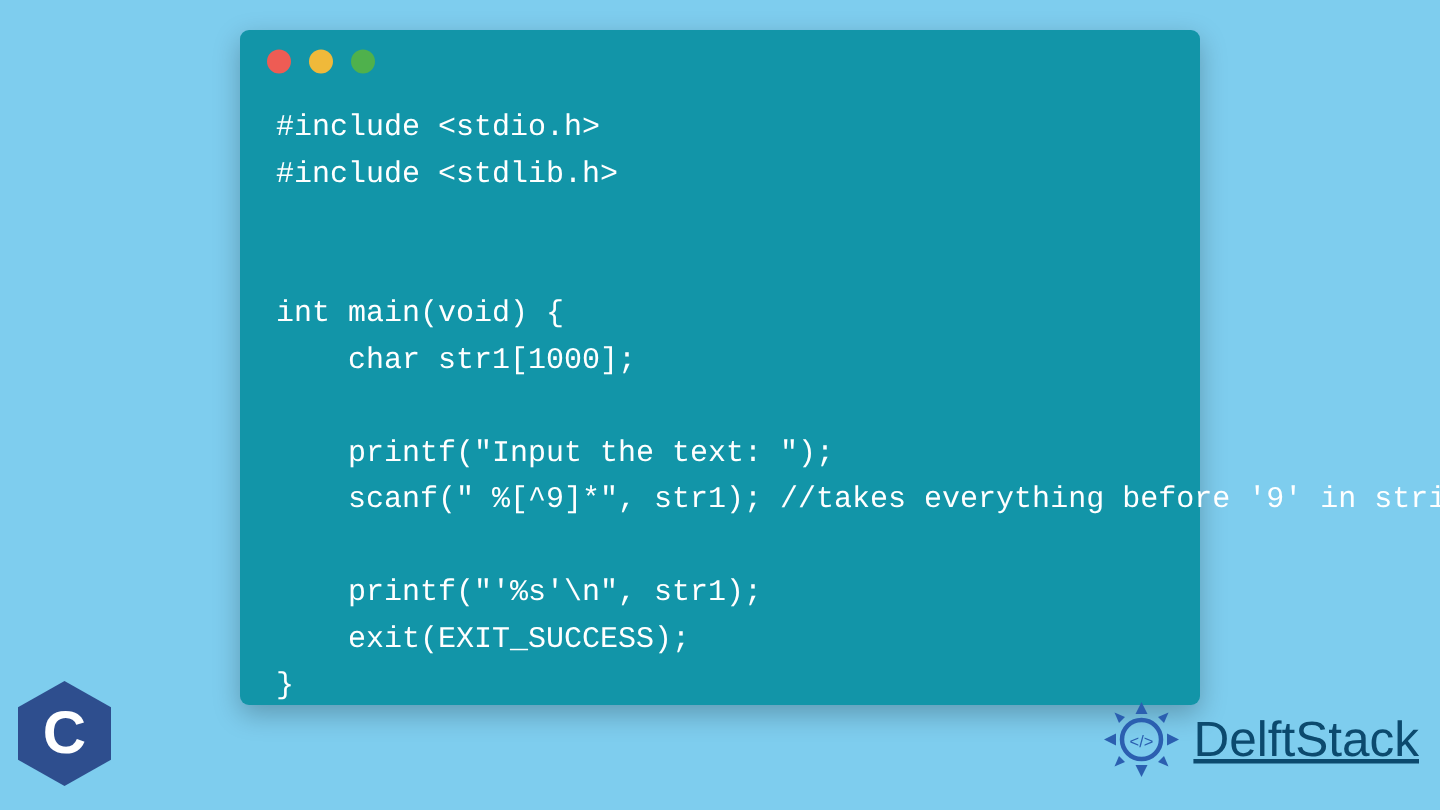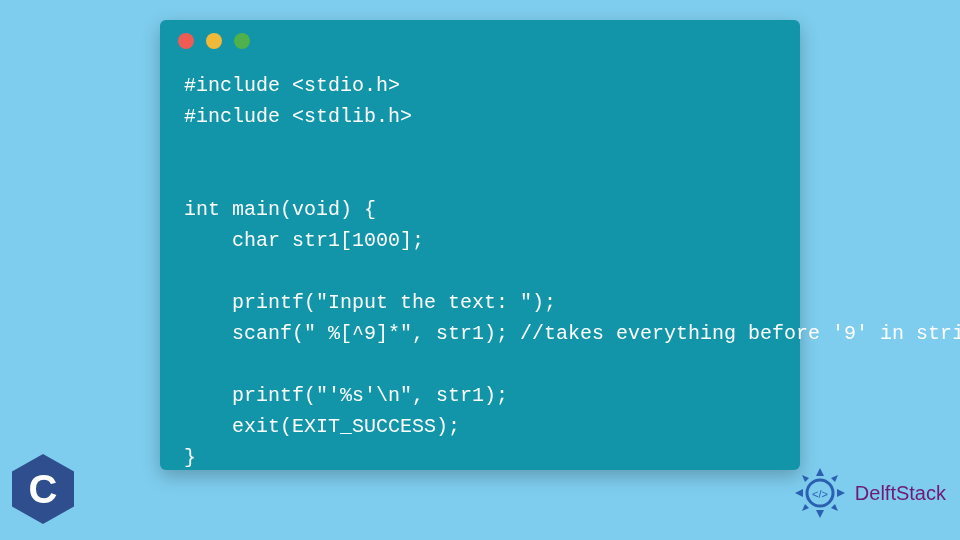--- a/index.html
+++ b/index.html
@@ -73,23 +73,24 @@
     display: flex;
     align-items: center;
     gap: 6px;
   }
   .delft-badge {
     width: 58px;
     height: 58px;
     position: relative;
   }
   .delft-text {
-    font-size: 20px;
-    color: #701a75;
+    font-size: 33px;
+    color: #0c4a6e;
     font-weight: 500;
+    text-decoration: underline;
   }
 </style>
 </head>
 <body>
 
 <div class="code-window">
   <div class="titlebar">
     <div class="dot red"></div>
     <div class="dot yellow"></div>
     <div class="dot green"></div>

